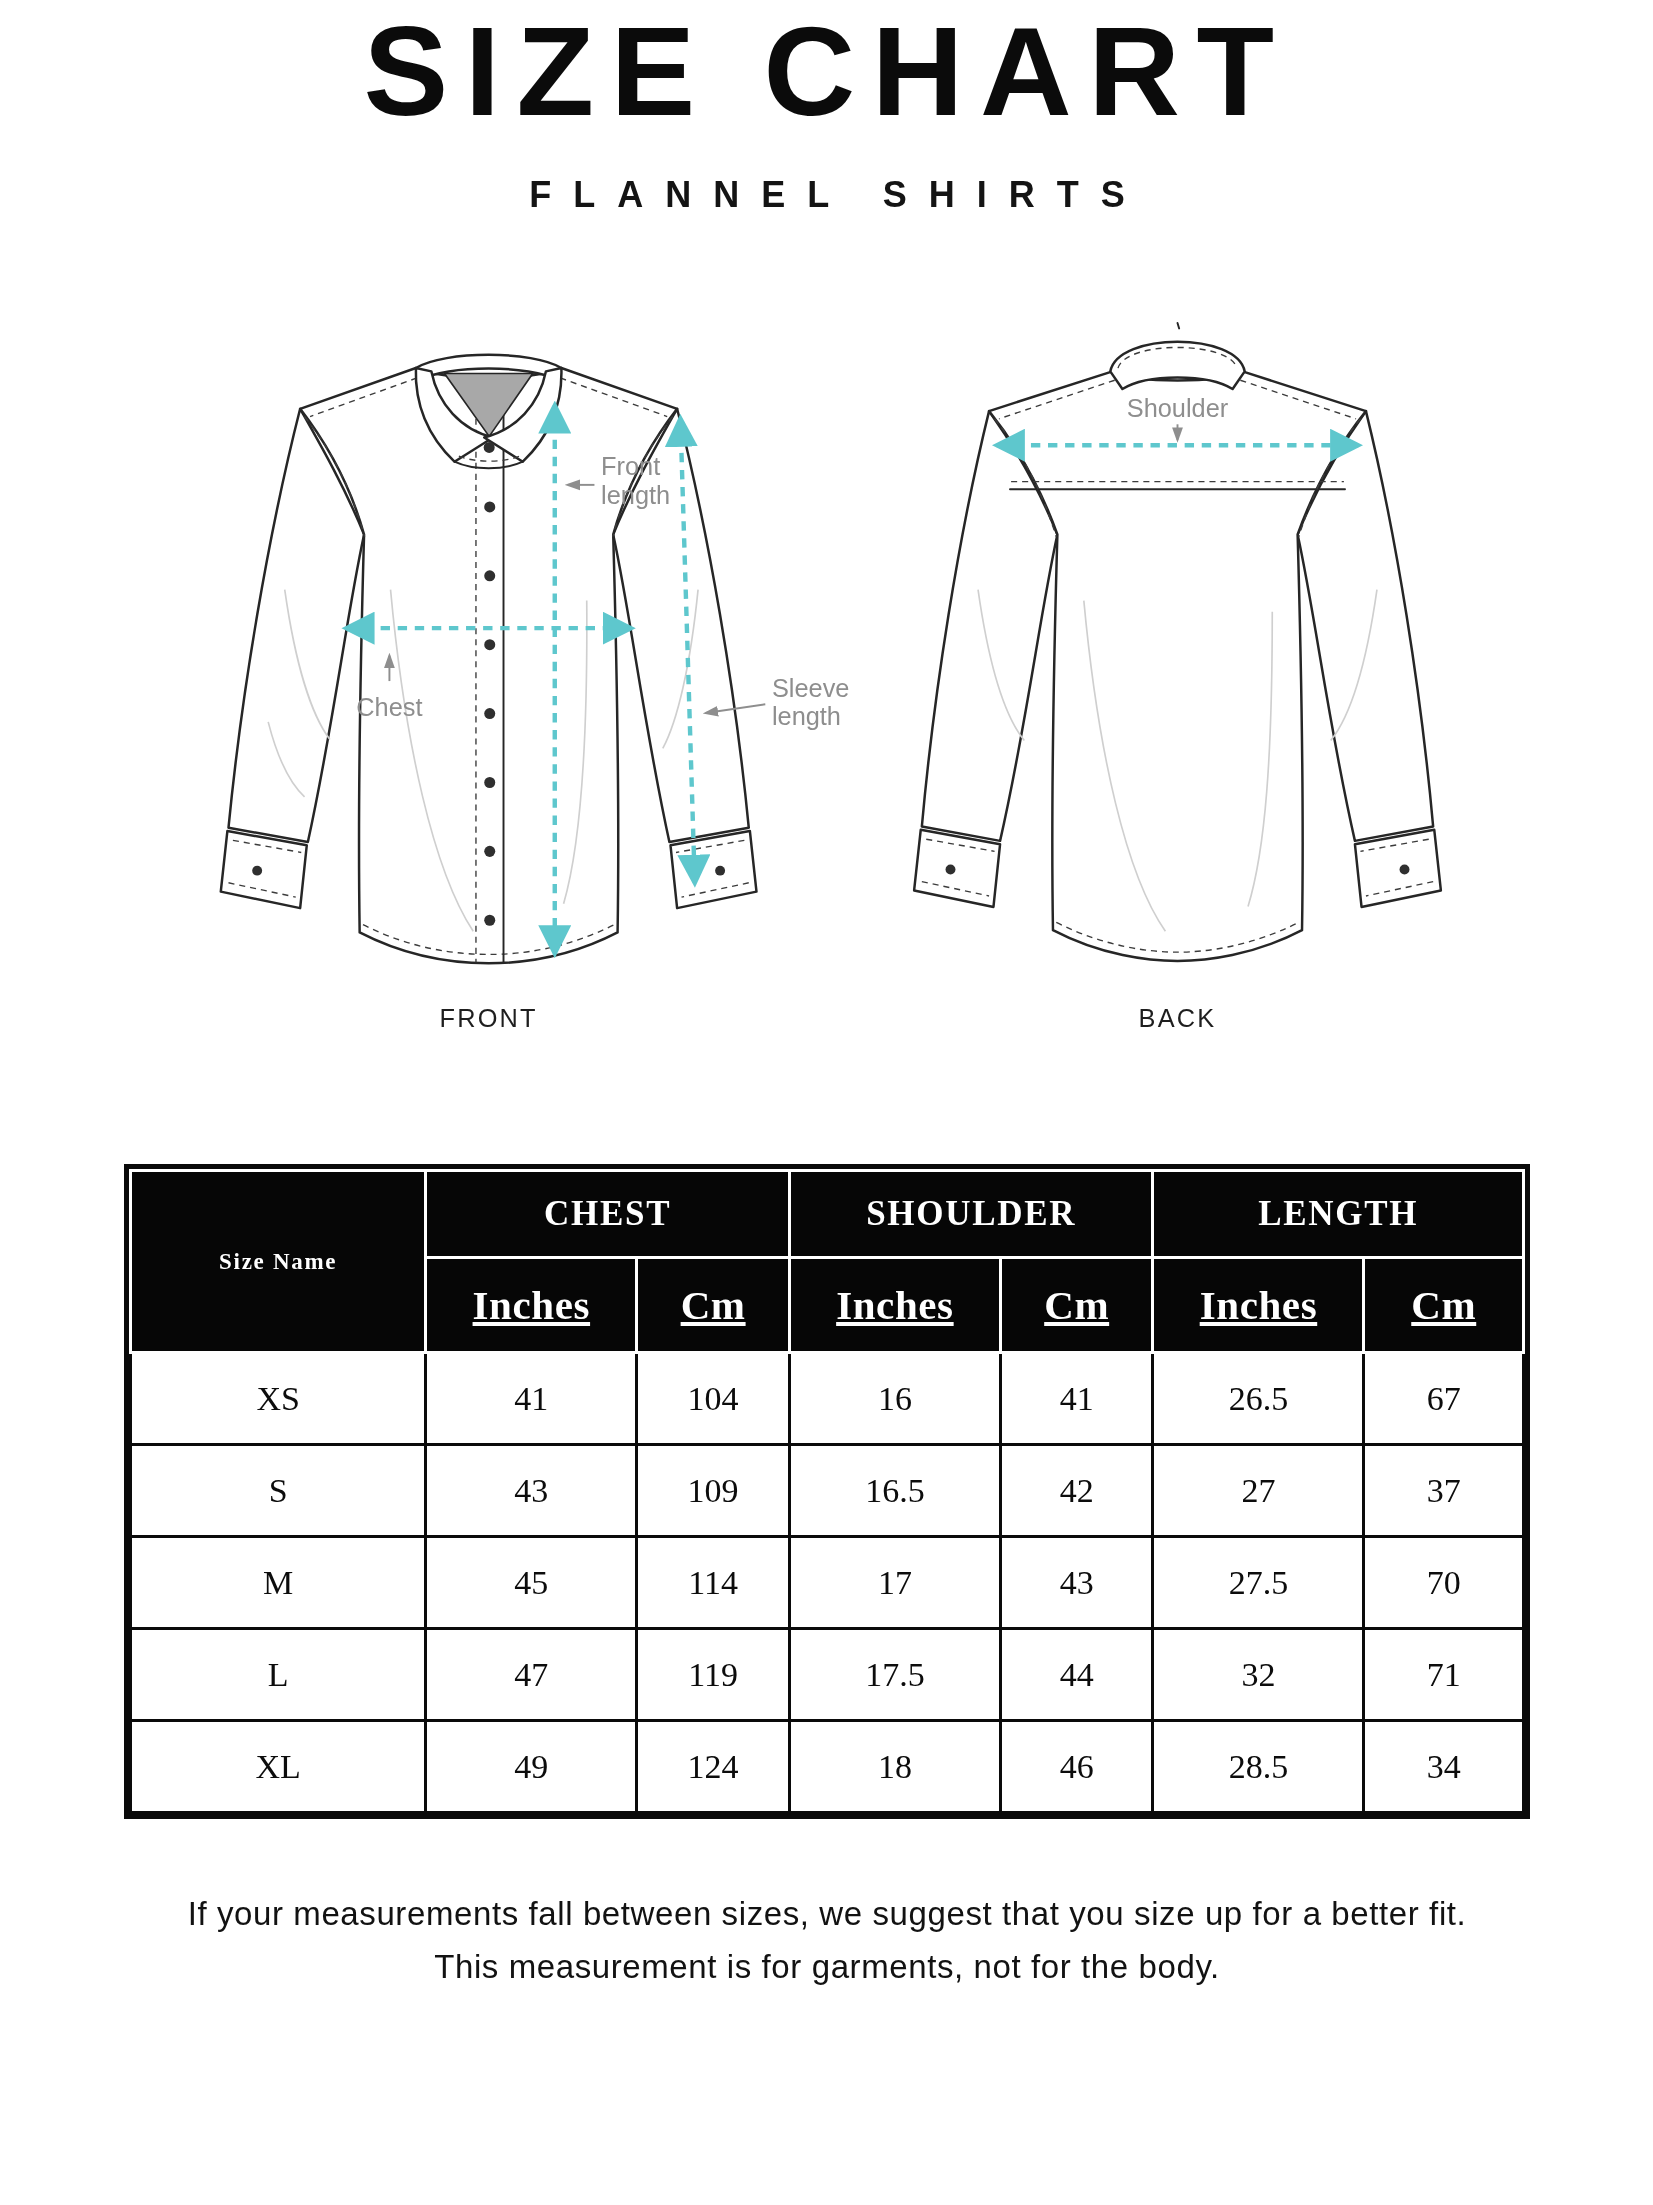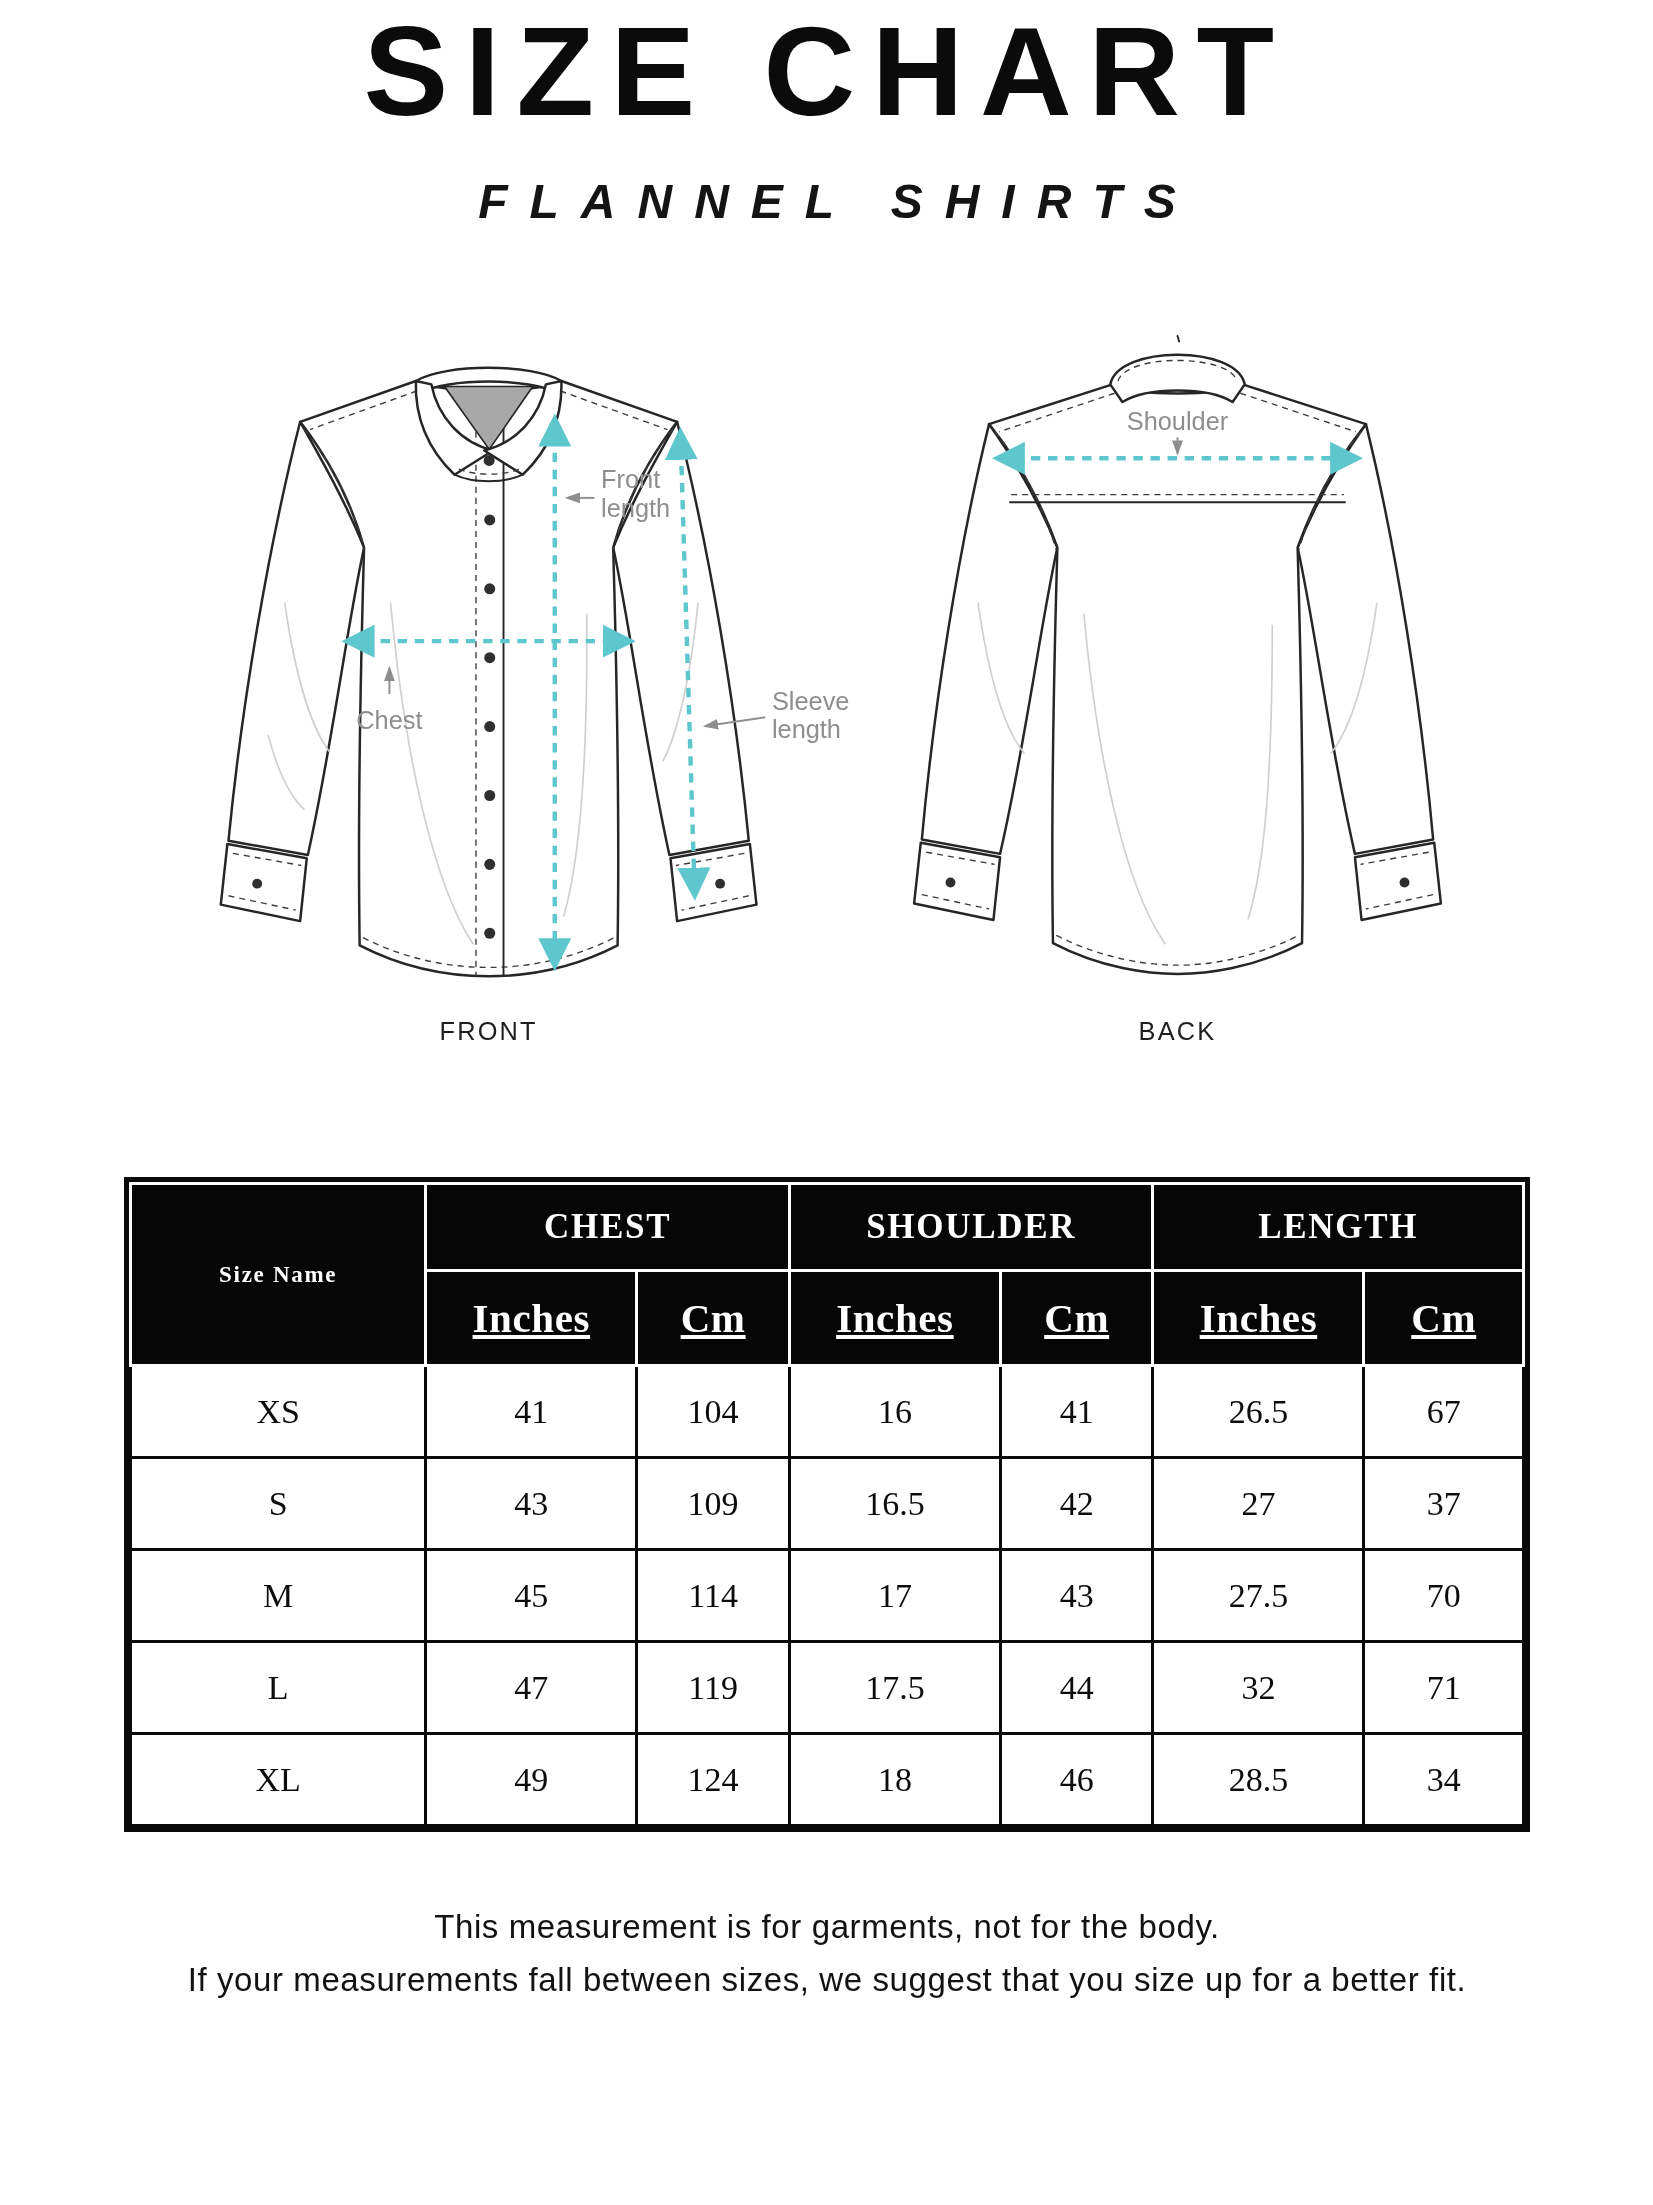--- a/index.html
+++ b/index.html
@@ -1,22 +1,22 @@
 <!DOCTYPE html>
 <html style="font-size:8.8px"><head>
 <meta charset="utf-8">
 <style>
   html,body{margin:0;padding:0;background:#ffffff;}
   .page{position:relative;width:1654px;height:2205px;background:#ffffff;overflow:hidden;
         font-family:"Liberation Sans",sans-serif;color:#111;}
   
   .title{margin:0;text-align:center;font-size:127px;line-height:1.12;
          font-weight:900;letter-spacing:16.5px;color:#0b0b0b;}
-  .subtitle{margin-top:32px;text-align:center;font-size:48px;font-weight:700;
-            letter-spacing:22px;color:#141414;text-indent:22px;font-style:italic;}
+  .subtitle{margin-top:32px;text-align:center;font-size:36px;font-weight:700;
+            letter-spacing:22px;color:#141414;text-indent:22px;}
   
   .diagrams{margin-top:87px;display:flex;justify-content:center;align-items:flex-start;}
   .diagrams svg{display:block;}
   .back-fig{margin-left:11px;}
   .ol{fill:#ffffff;stroke:#262626;stroke-width:4.5;stroke-linejoin:round;stroke-linecap:round;}
   .ln{fill:none;stroke:#262626;stroke-width:3.5;stroke-linecap:round;}
   .stitch{fill:none;stroke:#3c3c3c;stroke-width:2.5;stroke-dasharray:11 9;}
   .fold{fill:none;stroke:#cfcfcf;stroke-width:3;}
   .btn{fill:#2f2f2f;stroke:none;}
   .neck{fill:#a8a8a8;stroke:#262626;stroke-width:3;}
@@ -230,18 +230,18 @@
           <td>18</td>
           <td>46</td>
           <td>28.5</td>
           <td>34</td>
         </tr>
       </tbody>
     </table>
   </div>
 
   <div class="footer">
+    <p>If your measurements fall between sizes, we suggest that you size up for a better fit.</p>
     <p>This measurement is for garments, not for the body.</p>
-    <p>If your measurements fall between sizes, we suggest that you size up for a better fit.</p>
   </div>
 
 </div>
 
 
 </body></html>

